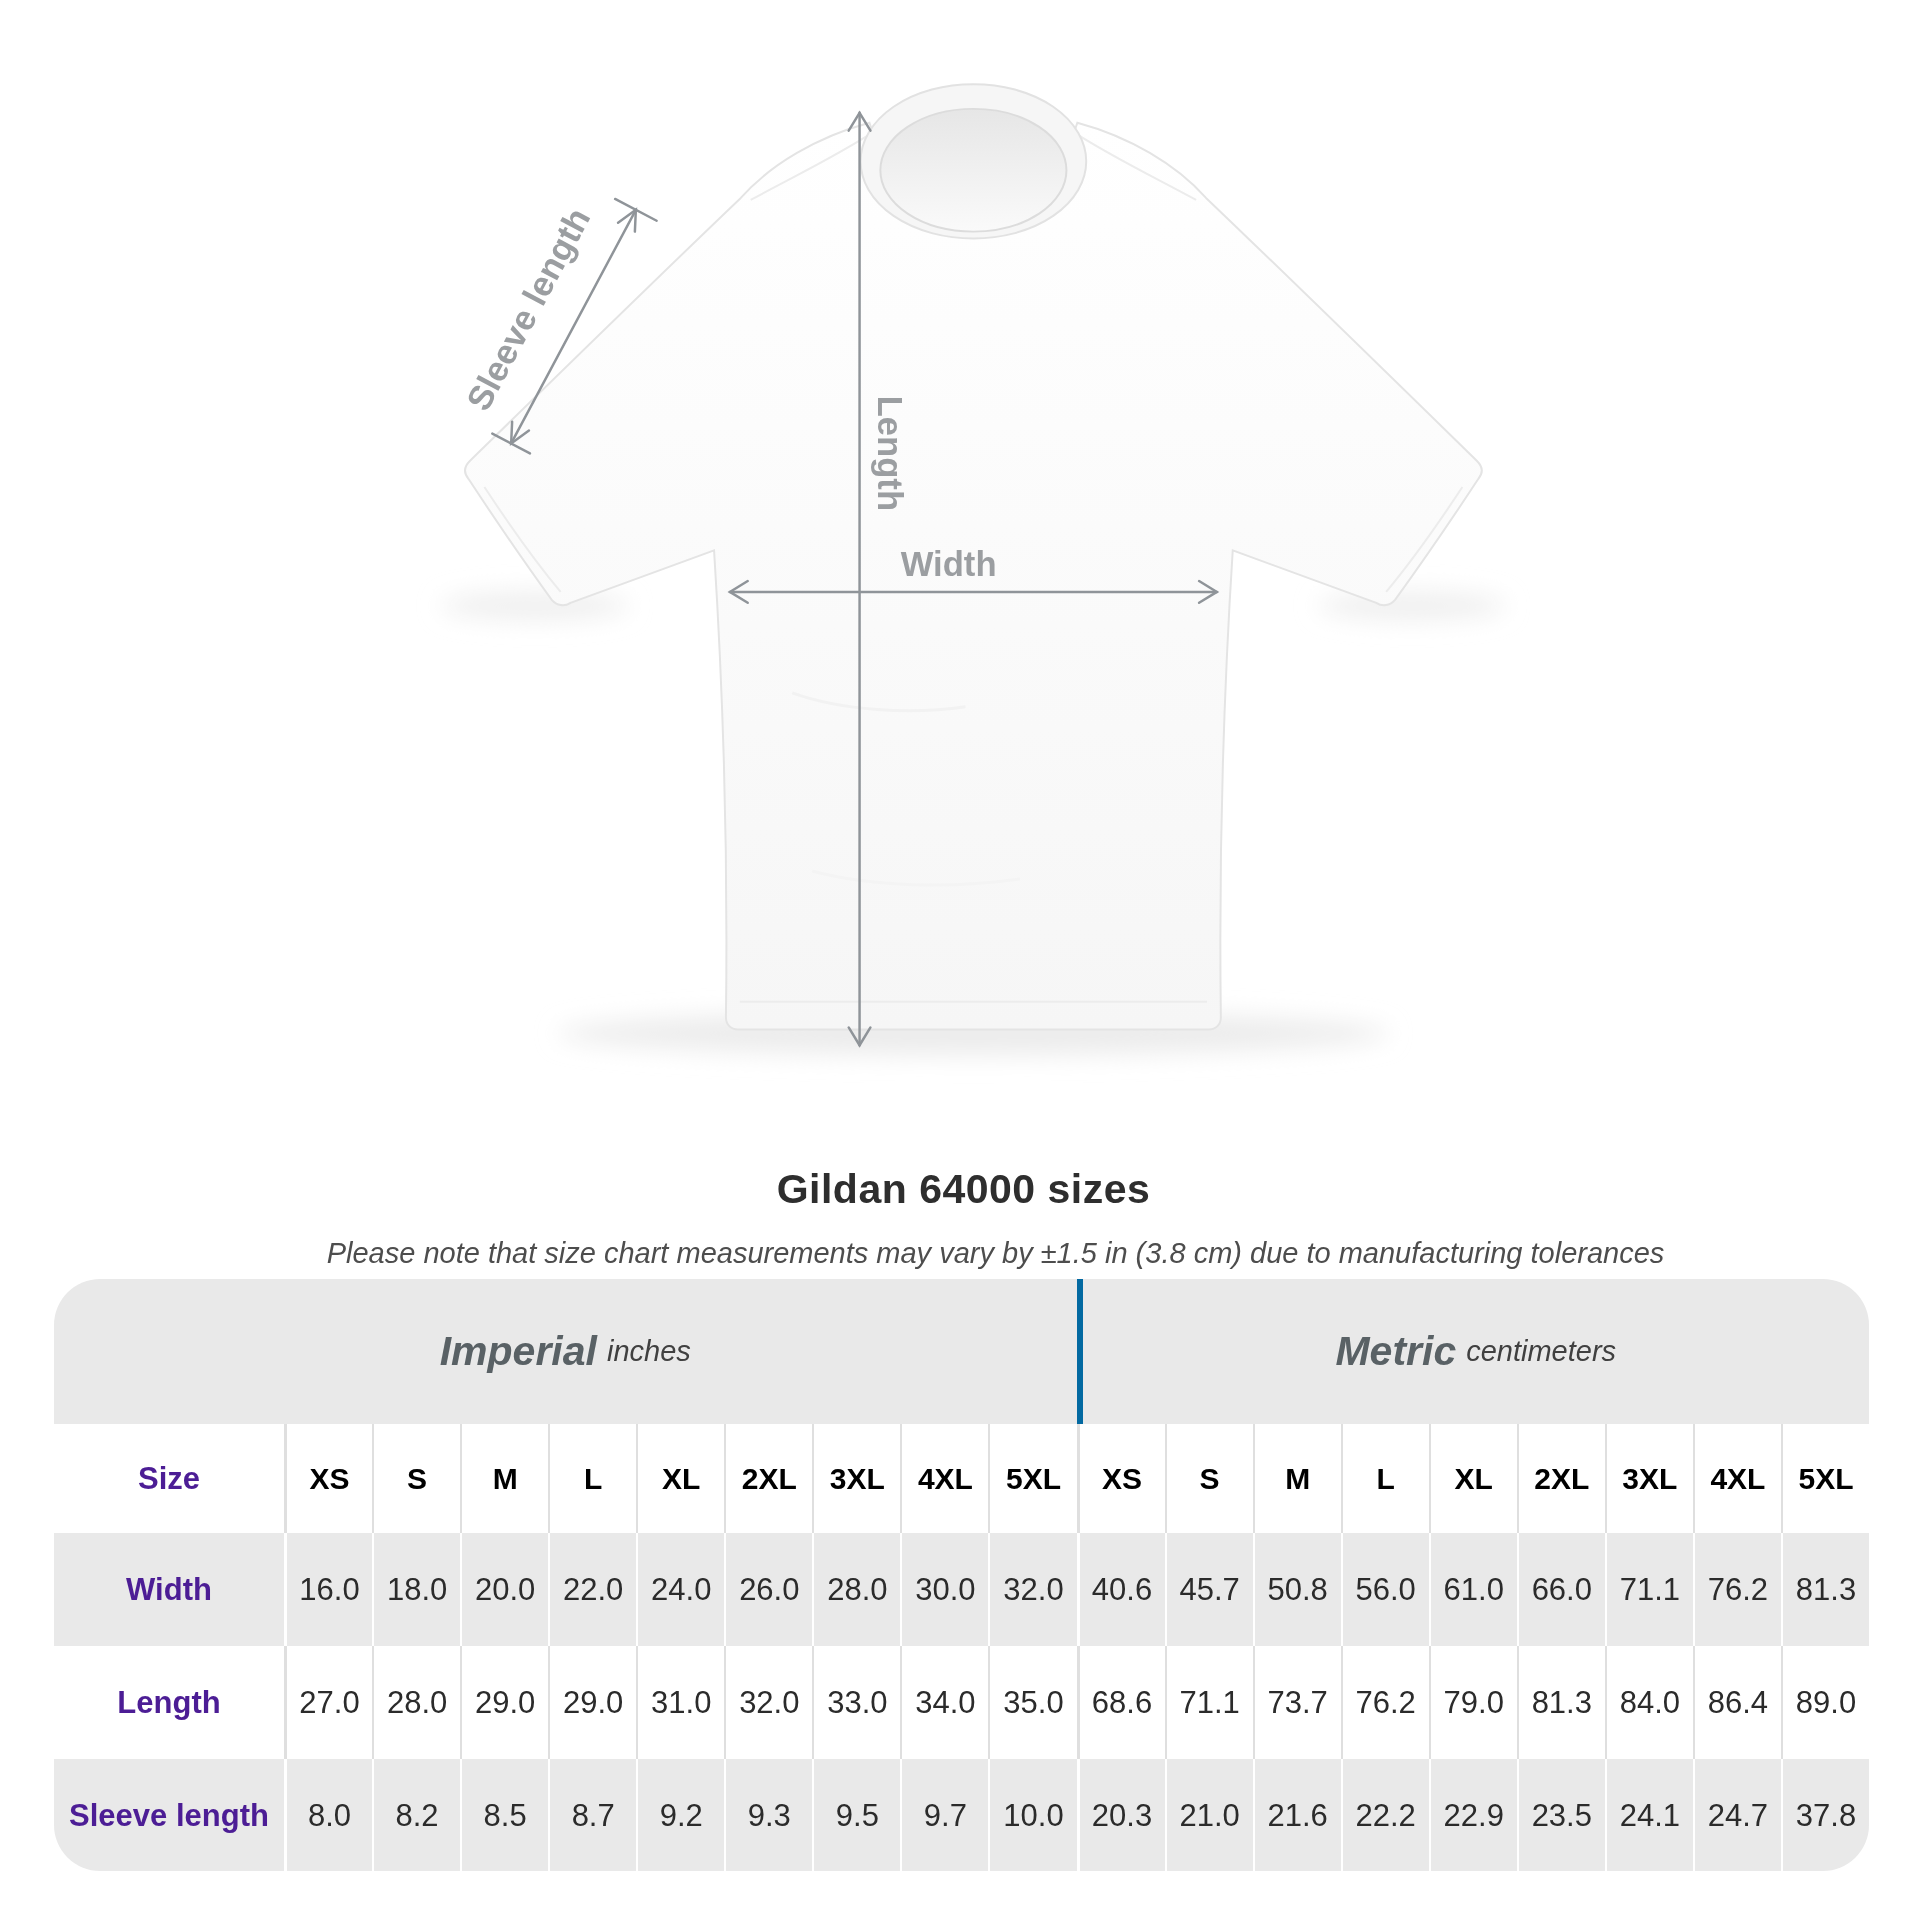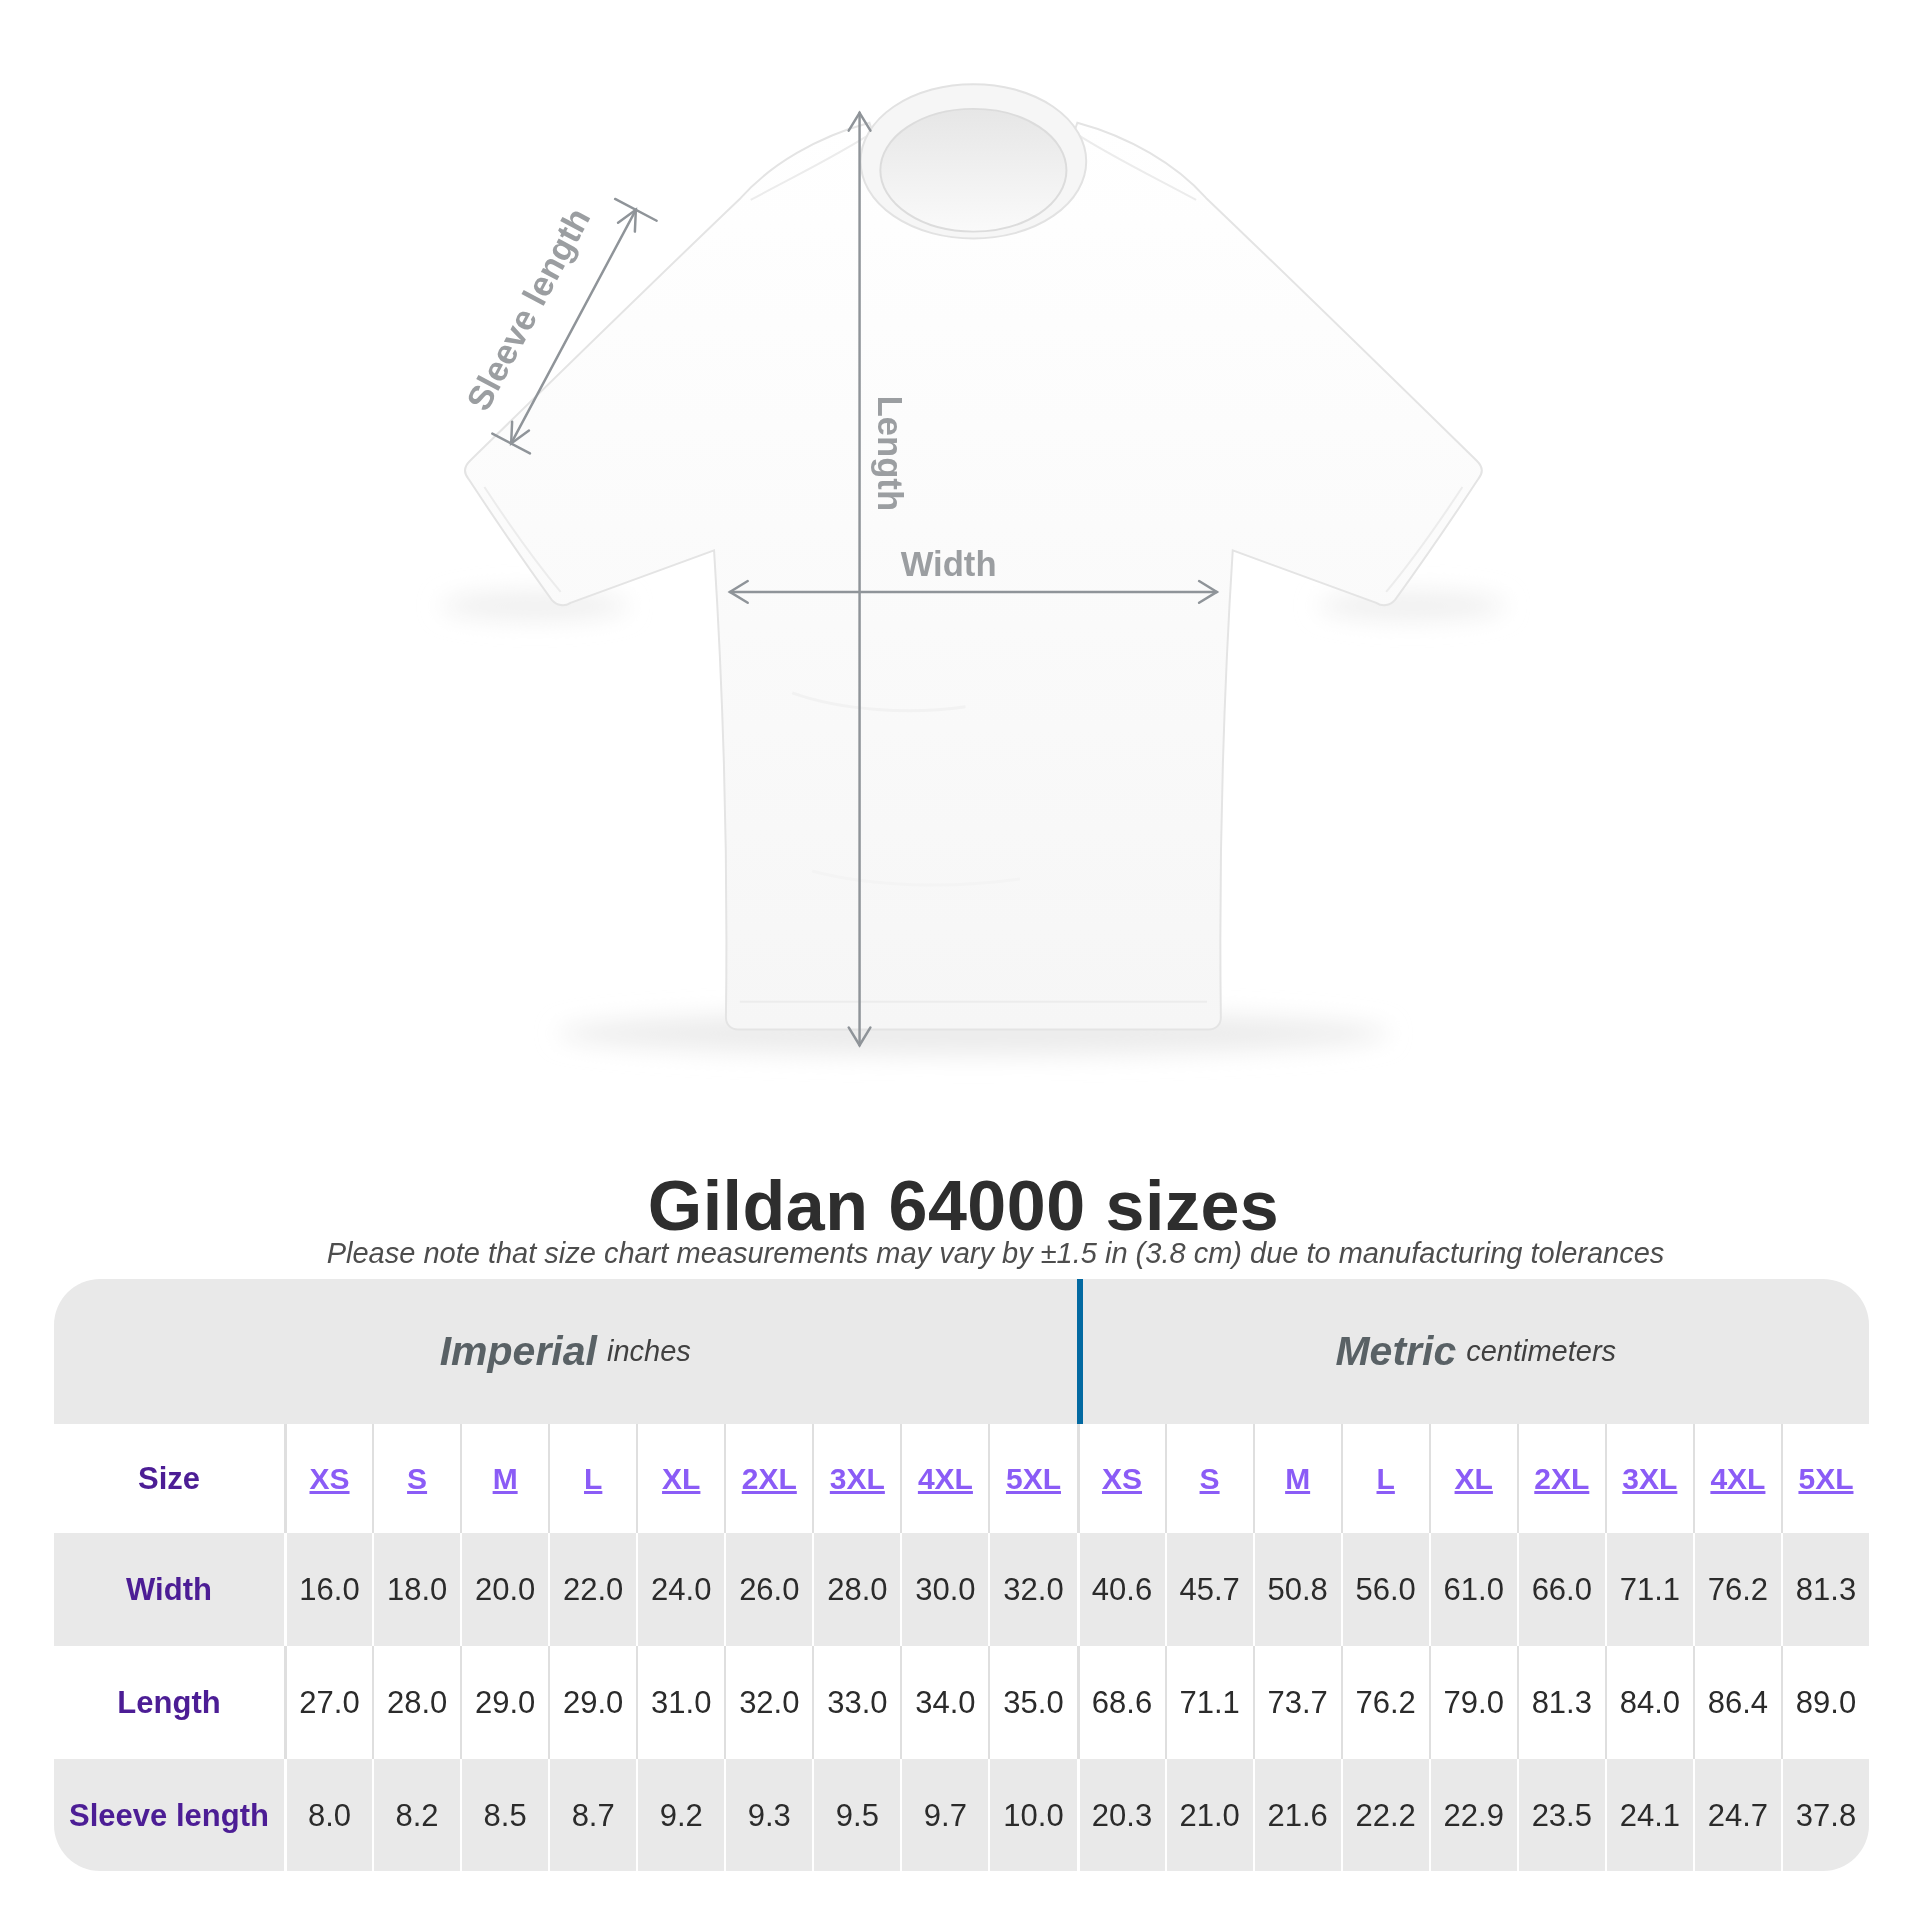--- a/index.html
+++ b/index.html
@@ -1,21 +1,21 @@
 <!DOCTYPE html>
 <html><head>
 <meta charset="utf-8">
 <style>
   html,body{margin:0;padding:0;background:#ffffff;}
   .canvas{position:relative;width:1927px;height:1927px;background:#ffffff;overflow:hidden;
           font-family:"Liberation Sans",sans-serif;}
   .shirt-svg{position:absolute;left:0;top:0;}
 
   .page-title{position:absolute;left:0;top:1166px;width:100%;text-align:center;
-              font-size:70px;font-weight:bold;color:#2e2e2e;letter-spacing:0.5px;}
+              font-size:41px;font-weight:bold;color:#2e2e2e;letter-spacing:0.5px;}
   .page-subtitle{position:absolute;left:0;top:1237px;width:100%;text-align:center;
                  font-size:29px;font-style:italic;color:#4d4d4d;padding-left:32px;}
 
   .size-table{position:absolute;left:54px;top:1279px;width:1815px;height:592px;
               border-radius:46px;overflow:hidden;background:#ffffff;
               display:grid;grid-template-columns:230px repeat(18,1fr);
               grid-template-rows:145px 109px 113px 113px 113px;}
   .band{background:#e9e9e9;display:flex;flex-direction:row;align-items:center;
         justify-content:center;gap:10px;}
   .band-imperial{grid-column:1 / span 10;}
@@ -24,21 +24,21 @@
   .band .su{font-size:29px;font-style:italic;color:#404040;}
 
   .trow{display:contents;}
   .wr{--sep:#dfdfdf;--bg:#ffffff;}
   .gr{--sep:#ffffff;--bg:#e9e9e9;}
   .cell{background:var(--bg);display:flex;align-items:center;justify-content:center;
         font-size:31px;}
   .cell.d{border-left:2px solid var(--sep);}
   .cell.d3{border-left:3px solid var(--sep);}
   .lbl{font-weight:bold;color:#4c1d95;}
-  .hdr{font-weight:bold;color:#8b5cf6;font-size:30px;text-decoration:underline;}
+  .hdr{font-weight:bold;color:#000000;font-size:30px;}
   .val{color:#2b2b2b;}
 </style>
 </head>
 <body>
 
 <div class="canvas">
 
   <svg class="shirt-svg" width="1927" height="1168" viewBox="0 0 1946 1180">
     <defs>
       <linearGradient id="gBody" x1="0" y1="0" x2="0" y2="1">

